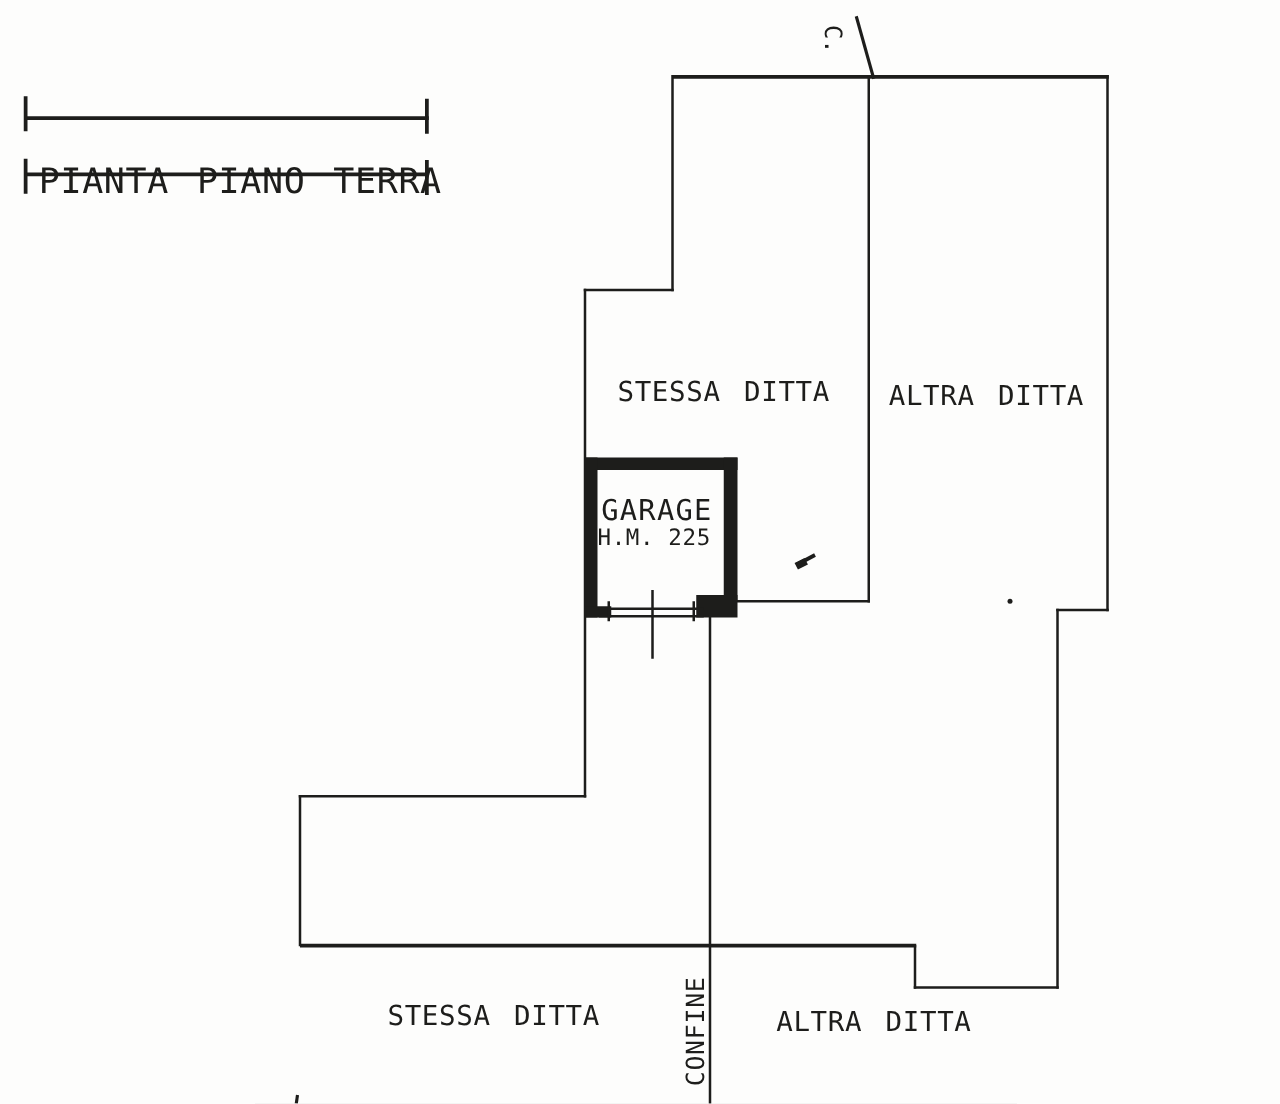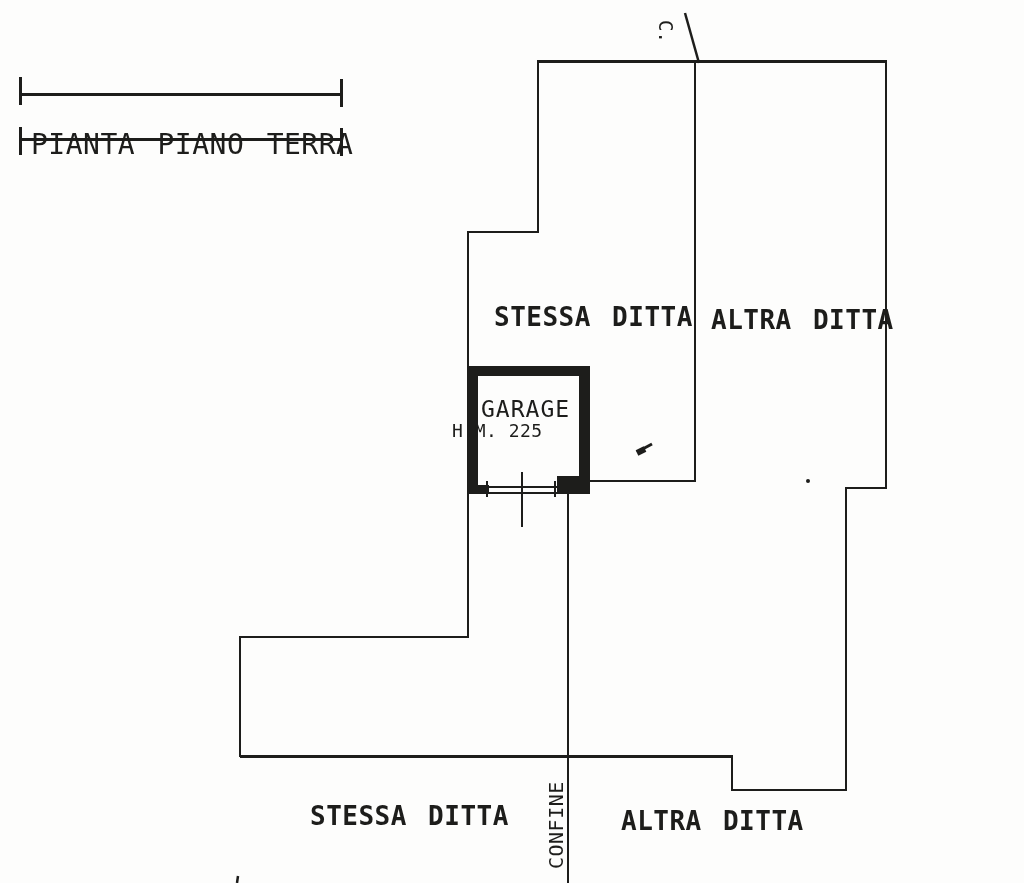--- a/index.html
+++ b/index.html
@@ -11,21 +11,21 @@
     position:relative;
     width:1024px;height:883px;
     margin:0 auto;
     background:var(--paper);
     overflow:hidden;
     font-family:"DejaVu Sans Mono", monospace;
     color:var(--ink);
   }
   .ln{position:absolute;background:var(--ink);}
   .txt{position:absolute;white-space:nowrap;line-height:1;color:var(--ink);}
-  .parcel{font-size:26px;letter-spacing:.5px;word-spacing:5px;font-weight:bold;}
+  .parcel{font-size:22px;letter-spacing:.5px;word-spacing:5px;}
   .title-text{font-size:28px;letter-spacing:.5px;word-spacing:5px;}
   .garage-name{font-size:23px;letter-spacing:1px;}
   .garage-h{font-size:18px;letter-spacing:.5px;}
   .vert{writing-mode:vertical-rl;}
   .vert-up{writing-mode:vertical-rl;transform:rotate(180deg);}
   .confine-text{font-size:20px;letter-spacing:.5px;}
   .c-text{font-size:19px;}
   svg.overlay{position:absolute;left:0;top:0;width:1024px;height:883px;}
 </style>
 </head>
@@ -80,21 +80,21 @@
     <line x1="637" y1="452" x2="652" y2="444" stroke="#1d1d1b" stroke-width="3"></line>
     <line x1="637" y1="453" x2="645" y2="449" stroke="#1d1d1b" stroke-width="6"></line>
     <circle cx="808" cy="481" r="2" fill="#1d1d1b"></circle>
     <line x1="238" y1="876" x2="237" y2="883" stroke="#1d1d1b" stroke-width="2.5"></line>
   </svg>
 
   <span class="txt parcel" style="left:494px;top:304px;">STESSA DITTA</span>
   <span class="txt parcel" style="left:711px;top:307px;">ALTRA DITTA</span>
 
   <span class="txt garage-name" style="left:481px;top:398px;">GARAGE</span>
-  <span class="txt garage-h" style="left:452px;top:422px;">H.M. 225</span>
+  <span class="txt garage-h" style="left:478px;top:422px;">H.M. 225</span>
 
   <span class="txt parcel" style="left:310px;top:803px;">STESSA DITTA</span>
   <span class="txt parcel" style="left:621px;top:808px;">ALTRA DITTA</span>
 
   <span class="txt vert-up confine-text" style="left:546px;top:781px;height:88px;">CONFINE</span>
   <span class="txt vert c-text" style="left:656px;top:20px;height:42px;">C.</span>
 
 </div>
 
 </body></html>

